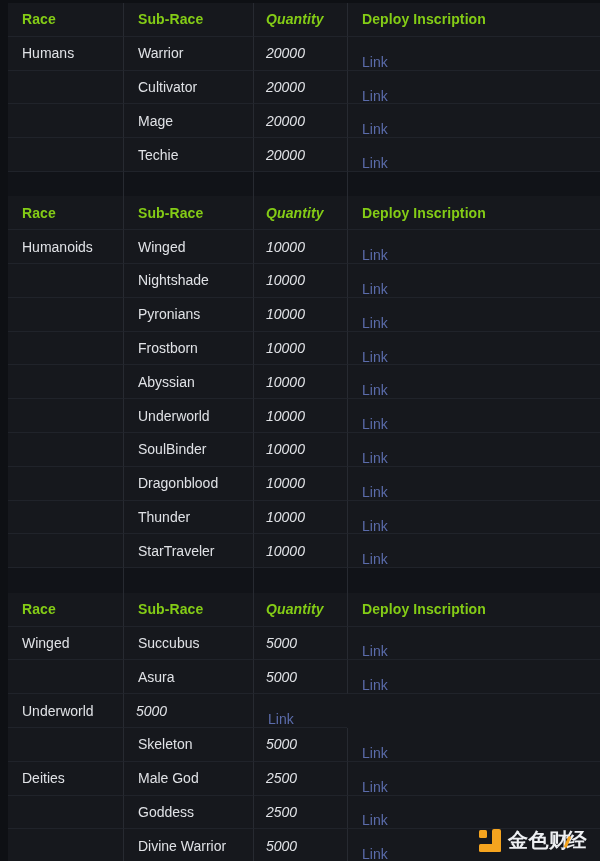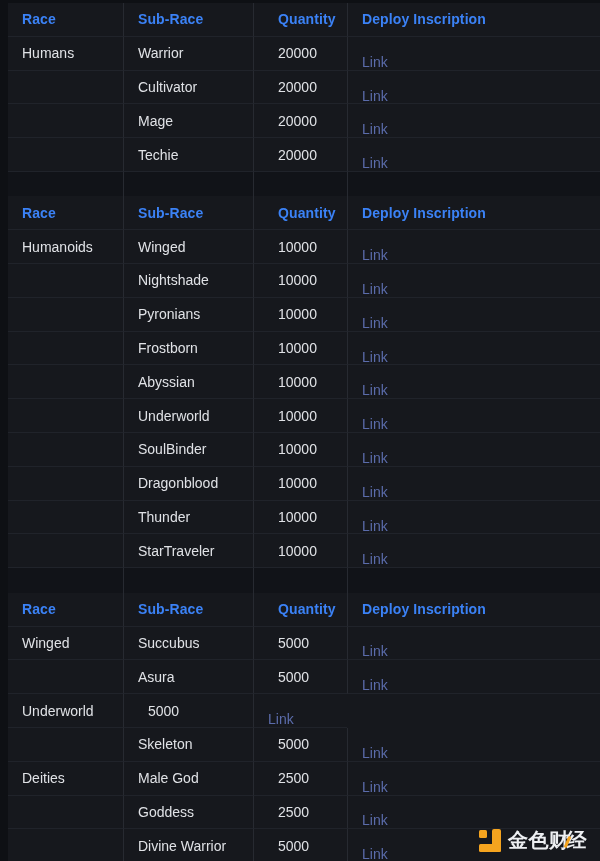--- a/index.html
+++ b/index.html
@@ -18,22 +18,22 @@
   }
   .cell{
     display:flex;align-items:center;
     box-sizing:border-box;
     padding-left:14px;
     font-size:14px;color:#e0e2e6;
     border-bottom:1px solid #20232a;
     white-space:nowrap;overflow:hidden;
   }
   .c1,.c2,.c3{border-left:1px solid #272a31;}
-  .c2{padding-left:24px;}
-  .header-row .cell{font-weight:700;color:#3b82f6;letter-spacing:.1px;}
+  .c2{padding-left:12px;font-style:italic;}
+  .header-row .cell{font-weight:700;color:#84cc16;letter-spacing:.1px;}
   .spacer{height:24.5px;background:#111318;}
   .spacer .cell{border-bottom:none;background:#111318;height:24.5px;}
   a.link{color:#5b6cab;text-decoration:none;font-size:14px;cursor:pointer;margin-top:17px;}
   
   .logo{
     position:absolute;left:479px;top:827px;
     display:flex;align-items:center;gap:7px;
   }
   .logo-icon{position:relative;width:22px;height:23px;}
   .logo-dot{position:absolute;left:0;top:1px;width:8px;height:8px;background:#f5a41f;border-radius:1.5px;}

